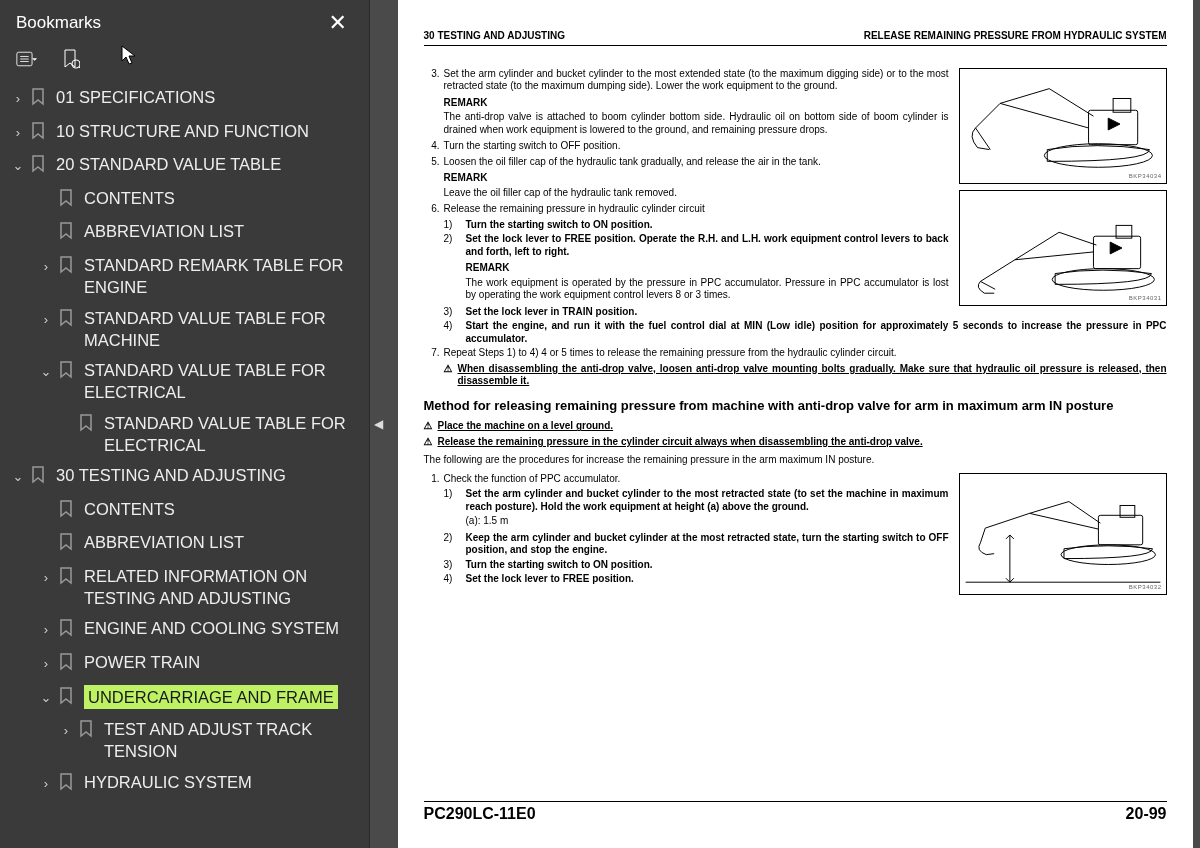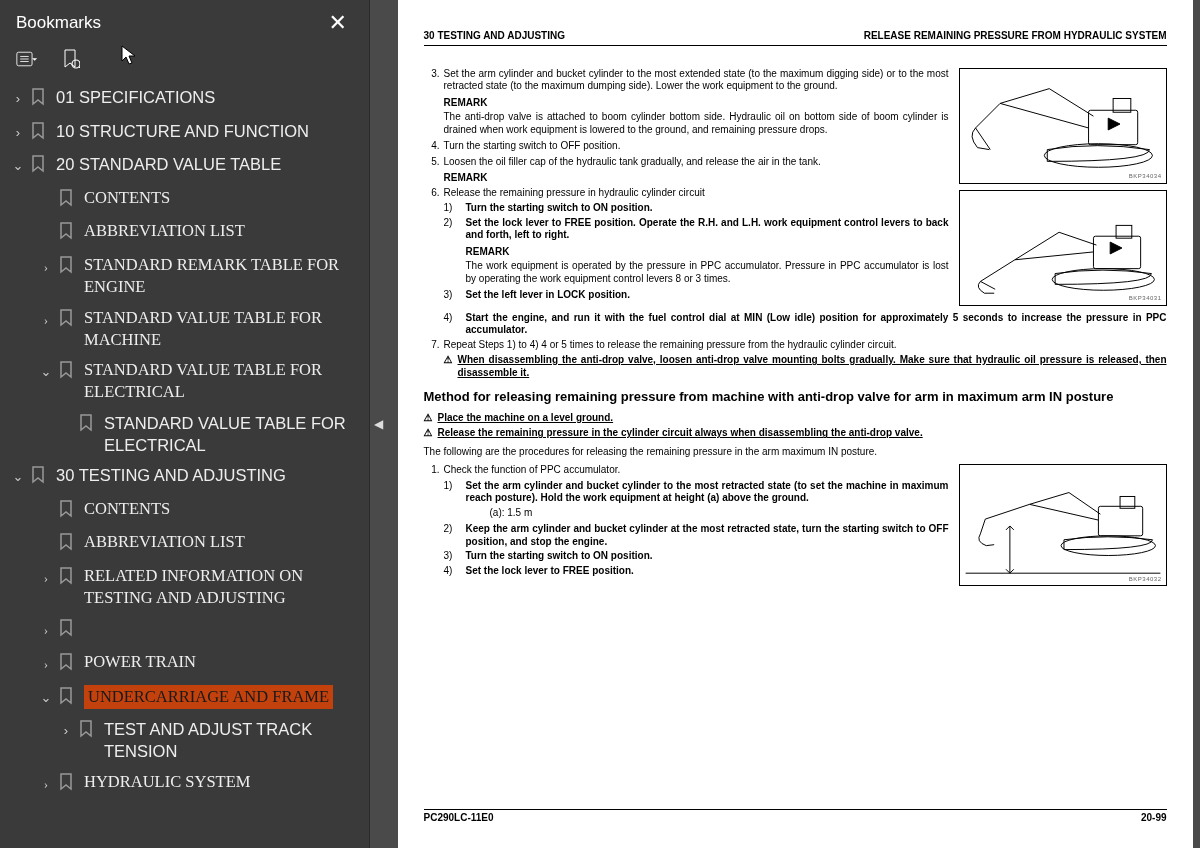--- a/index.html
+++ b/index.html
@@ -20,23 +20,23 @@
 .tree::-webkit-scrollbar { width: 12px; }
 .tree::-webkit-scrollbar-track { background: #3a3a3a; }
 .tree::-webkit-scrollbar-thumb { background: #555; border-radius: 2px; }
 
 .node { display: flex; align-items: flex-start; padding: 4px 10px 4px 10px; cursor: pointer; line-height: 1.35; }
 .node .chev { width: 16px; flex-shrink: 0; color: #ccc; font-size: 13px; margin-top: 4px; text-align: center; }
 .node .bm { width: 18px; flex-shrink: 0; margin: 2px 8px 0 4px; }
 .node .bm svg { stroke: #999; fill: none; stroke-width: 1.5; }
 .node .lbl { font-size: 16.5px; color: #eee; font-weight: 300; }
 .node.d1 { padding-left: 10px; }
-.node.d2 { padding-left: 38px; font-family: Liberation Serif, serif; }
+.node.d2 { padding-left: 38px; }
 .node.d3 { padding-left: 58px; }
-.node.sel .lbl { background: #c2410c; color: #1a1a1a; padding: 1px 4px; font-weight: 400; }
+.node.sel .lbl { background: #bef264; color: #1a1a1a; padding: 1px 4px; font-weight: 400; }
 
 
 .divider { width: 20px; background: #4a4a4a; position: relative; }
 .div-arrow { position: absolute; left: 4px; top: 50%; transform: translateY(-50%); color: #ddd; font-size: 12px; }
 
 
 .page-wrap { flex: 1; background: #4a4a4a; display: flex; justify-content: center; overflow: auto; }
 .page { width: 795px; background: #fff; color: #000; padding: 30px 26px 20px 26px; font-family: Arial, Helvetica, sans-serif; font-size: 10px; line-height: 1.25; position: relative; }
 .pg-head { display: flex; justify-content: space-between; border-bottom: 1px solid #000; padding-bottom: 2px; margin-bottom: 22px; font-weight: bold; font-size: 10px; }
 .ol-num { display: flex; margin-bottom: 3px; }
@@ -50,21 +50,21 @@
 .warn { display: flex; margin: 3px 0 3px 20px; }
 .warn .ic { width: 14px; flex-shrink: 0; font-weight: bold; }
 .warn .t { font-weight: bold; flex: 1; text-align: justify; text-decoration: underline; }
 .section-h { font-weight: bold; font-size: 13px; margin: 10px 0 6px 0; line-height: 1.3; }
 .twocol { display: flex; gap: 10px; }
 .leftcol { flex: 1; }
 .rightfig { width: 208px; flex-shrink: 0; }
 .fig { border: 1px solid #000; height: 116px; position: relative; margin-bottom: 6px; }
 .fig svg { width: 100%; height: 100%; }
 .fig-cap { position: absolute; bottom: 2px; right: 4px; font-size: 6px; color: #666; letter-spacing: 0.5px; }
-.pg-foot { display: flex; justify-content: space-between; border-top: 1px solid #000; padding-top: 2px; margin-top: 18px; font-weight: bold; font-size: 10px; position: absolute; bottom: 24px; left: 26px; right: 26px; }
+.pg-foot { display: flex; justify-content: space-between; border-top: 1px solid #000; padding-top: 2px; margin-top: 18px; font-weight: bold; font-size: 16px; position: absolute; bottom: 24px; left: 26px; right: 26px; }
 .following { margin: 6px 0; }
 </style>
 </head>
 <body>
 
 <div class="app">
   <div class="sidebar">
     <div class="sb-header">
       <span class="sb-title">Bookmarks</span>
       <span class="close-x">✕</span>
@@ -182,20 +182,21 @@
           <span class="bm"><svg width="16" height="18" viewBox="0 0 16 18">
               <path d="M3 1 h10 v15 l-5 -4 l-5 4 z"></path>
             </svg></span>
           <span class="lbl">RELATED INFORMATION ON TESTING AND ADJUSTING</span>
         </div>
         <div class="node d2">
           <span class="chev">›</span>
           <span class="bm"><svg width="16" height="18" viewBox="0 0 16 18">
               <path d="M3 1 h10 v15 l-5 -4 l-5 4 z"></path>
             </svg></span>
+          <span class="lbl">ENGINE AND COOLING SYSTEM</span>
         </div>
         <div class="node d2">
           <span class="chev">›</span>
           <span class="bm"><svg width="16" height="18" viewBox="0 0 16 18">
               <path d="M3 1 h10 v15 l-5 -4 l-5 4 z"></path>
             </svg></span>
           <span class="lbl">POWER TRAIN</span>
         </div>
         <div class="node d2 sel">
           <span class="chev">⌄</span>
@@ -242,37 +243,38 @@
           <div class="remark-t">The anti-drop valve is attached to boom cylinder bottom side. Hydraulic oil on bottom side of boom cylinder is drained when work equipment is lowered to the ground, and remaining pressure drops.</div>
           <div class="ol-num">
               <span class="n">4.</span>
               <span class="t">Turn the starting switch to OFF position.</span>
             </div>
           <div class="ol-num">
               <span class="n">5.</span>
               <span class="t">Loosen the oil filler cap of the hydraulic tank gradually, and release the air in the tank.</span>
             </div>
           <div class="remark-h">REMARK</div>
+          <div class="remark-t">Leave the oil filler cap of the hydraulic tank removed.</div>
           <div class="ol-num">
               <span class="n">6.</span>
               <span class="t">Release the remaining pressure in hydraulic cylinder circuit</span>
             </div>
           <div class="sub">
               <span class="n">1)</span>
               <span class="t">Turn the starting switch to ON position.</span>
             </div>
           <div class="sub">
               <span class="n">2)</span>
               <span class="t">Set the lock lever to FREE position. Operate the R.H. and L.H. work equipment control levers to back and forth, left to right.</span>
             </div>
           <div class="remark-h" style="margin-left:42px">REMARK</div>
           <div class="remark-t" style="margin-left:42px">The work equipment is operated by the pressure in PPC accumulator. Pressure in PPC accumulator is lost by operating the work equipment control levers 8 or 3 times.</div>
           <div class="sub">
               <span class="n">3)</span>
-              <span class="t">Set the left lever in LOCK position.</span>
+              <span class="t">Set the lock lever in TRAIN position.</span>
             </div>
         </div>
         <div class="rightfig">
           <div class="fig">
             <svg viewBox="0 0 208 116">
                 <g stroke="#000" fill="none" stroke-width="1">
                   <ellipse cx="140" cy="88" rx="55" ry="12"></ellipse>
                   <path d="M88 82 q50 -8 104 0 q0 12 -104 12 z"></path>
                   <rect x="130" y="42" width="50" height="35" rx="2"></rect>
                   <rect x="155" y="30" width="18" height="14"></rect>
@@ -317,33 +319,33 @@
 
       <div class="section-h">Method for releasing remaining pressure from machine with anti-drop valve for arm in maximum arm IN posture</div>
       <div class="warn" style="margin-left:0">
           <span class="ic">⚠</span>
           <span class="t">Place the machine on a level ground.</span>
         </div>
       <div class="warn" style="margin-left:0">
           <span class="ic">⚠</span>
           <span class="t">Release the remaining pressure in the cylinder circuit always when disassembling the anti-drop valve.</span>
         </div>
-      <div class="following">The following are the procedures for releasing the remaining pressure in the arm maximum IN posture.</div>
+      <div class="following">The following are the procedures for increase the remaining pressure in the arm maximum IN posture.</div>
 
       <div class="twocol">
         <div class="leftcol">
           <div class="ol-num">
               <span class="n">1.</span>
               <span class="t">Check the function of PPC accumulator.</span>
             </div>
           <div class="sub">
               <span class="n">1)</span>
               <span class="t">Set the arm cylinder and bucket cylinder to the most retracted state (to set the machine in maximum reach posture). Hold the work equipment at height (a) above the ground.</span>
             </div>
-          <div class="remark-t" style="margin-left:66px">(a): 1.5 m</div>
+          <div class="remark-t" style="margin-left:42px">(a): 1.5 m</div>
           <div class="sub">
               <span class="n">2)</span>
               <span class="t">Keep the arm cylinder and bucket cylinder at the most retracted state, turn the starting switch to OFF position, and stop the engine.</span>
             </div>
           <div class="sub">
               <span class="n">3)</span>
               <span class="t">Turn the starting switch to ON position.</span>
             </div>
           <div class="sub">
               <span class="n">4)</span>

